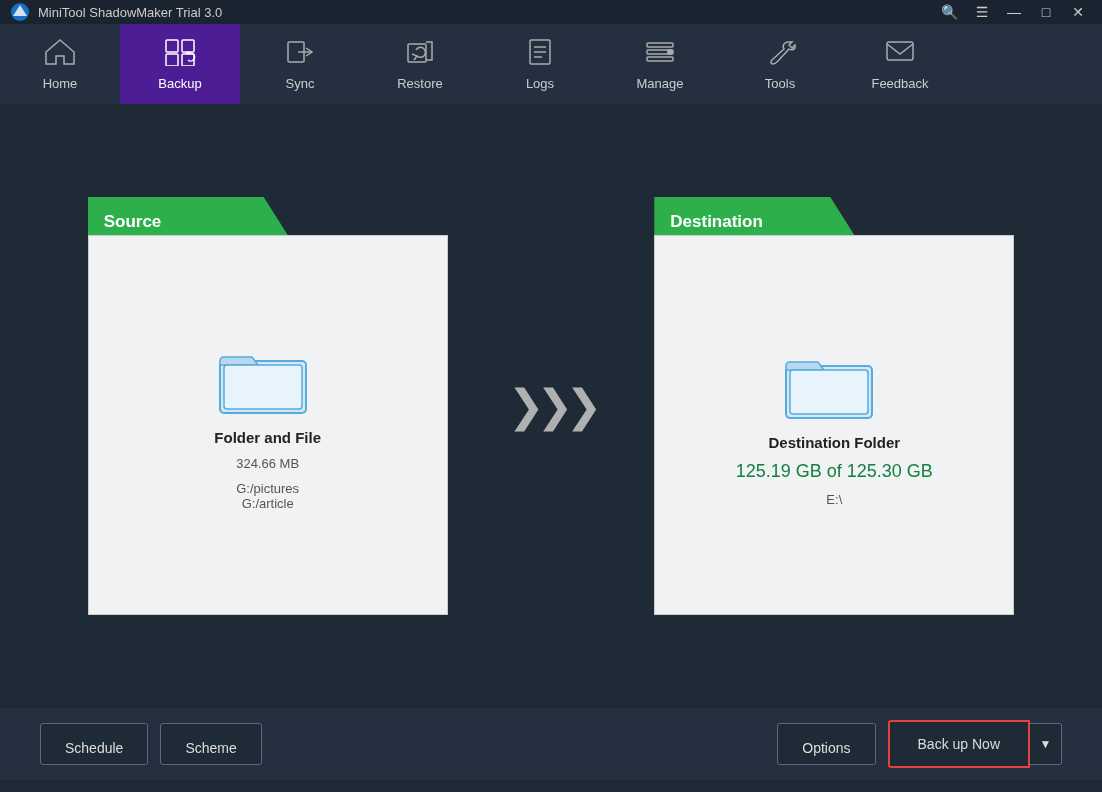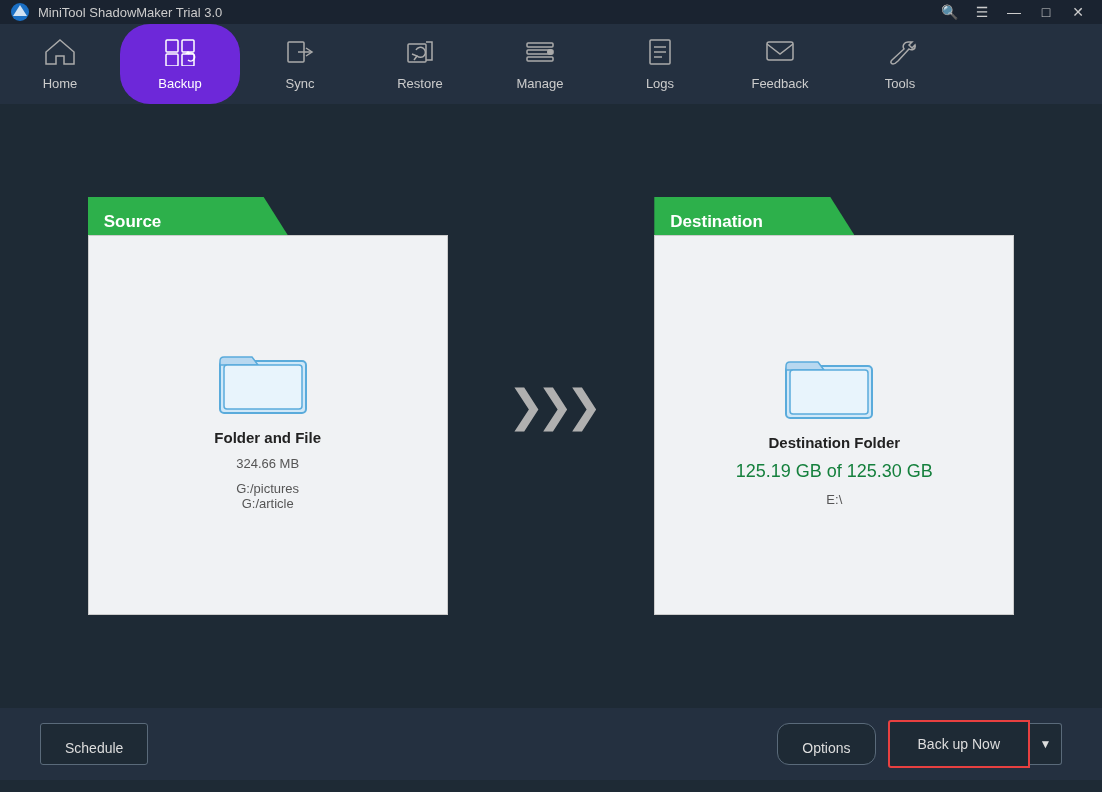--- a/index.html
+++ b/index.html
@@ -65,23 +65,22 @@
       justify-content: center;
       width: 120px;
       cursor: pointer;
       gap: 6px;
       padding: 8px 0;
       color: #ccc;
       font-size: 13px;
       transition: background 0.15s;
     }
     .nav-item.active {
-      background: #6d28d9;
+      background: #4c1d95;
       color: #fff;
-      border-radius: 30px;
     }
     .nav-icon {
       font-size: 26px;
       line-height: 1;
     }
 
     
     #main-content {
       background: #1e2a35;
       padding: 30px 40px;
@@ -293,55 +292,55 @@
         <path d="M22 4 L28 4 L28 22 L22 22" stroke="#aaa" stroke-width="1.5" fill="none"></path>
         <path d="M12 12 A5 5 0 1 1 13 18" stroke="#aaa" stroke-width="1.5" fill="none"></path>
         <path d="M8 16 L13 18 L10 22" fill="none" stroke="#aaa" stroke-width="1.5"></path>
       </svg>
     </span>
     <span>Restore</span>
   </div>
   <div class="nav-item">
     <span class="nav-icon">
       <svg width="32" height="28" viewBox="0 0 32 28" fill="none">
+        <rect x="6" y="2" width="20" height="24" rx="1" stroke="#aaa" stroke-width="1.5" fill="none"></rect>
+        <line x1="10" y1="9" x2="22" y2="9" stroke="#aaa" stroke-width="1.5"></line>
+        <line x1="10" y1="14" x2="22" y2="14" stroke="#aaa" stroke-width="1.5"></line>
+        <line x1="10" y1="19" x2="18" y2="19" stroke="#aaa" stroke-width="1.5"></line>
+      </svg>
+    </span>
+    <span>Logs</span>
+  </div>
+  <div class="nav-item">
+    <span class="nav-icon">
+      <svg width="32" height="28" viewBox="0 0 32 28" fill="none">
         <rect x="3" y="5" width="26" height="4" rx="1" stroke="#aaa" stroke-width="1.5" fill="none"></rect>
         <rect x="3" y="12" width="26" height="4" rx="1" stroke="#aaa" stroke-width="1.5" fill="none"></rect>
         <circle cx="26" cy="14" r="3" fill="#aaa"></circle>
         <rect x="3" y="19" width="26" height="4" rx="1" stroke="#aaa" stroke-width="1.5" fill="none"></rect>
       </svg>
     </span>
     <span>Manage</span>
   </div>
   <div class="nav-item">
     <span class="nav-icon">
       <svg width="32" height="28" viewBox="0 0 32 28" fill="none">
-        <rect x="6" y="2" width="20" height="24" rx="1" stroke="#aaa" stroke-width="1.5" fill="none"></rect>
-        <line x1="10" y1="9" x2="22" y2="9" stroke="#aaa" stroke-width="1.5"></line>
-        <line x1="10" y1="14" x2="22" y2="14" stroke="#aaa" stroke-width="1.5"></line>
-        <line x1="10" y1="19" x2="18" y2="19" stroke="#aaa" stroke-width="1.5"></line>
-      </svg>
-    </span>
-    <span>Logs</span>
+        <path d="M24 4 C20 4 18 8 20 11 L8 22 C6 24 7 26 9 26 C11 26 12 25 14 23 L25 11 C28 13 32 11 31 7 L28 10 L25 7 L28 4 Z" stroke="#aaa" stroke-width="1.5" fill="none"></path>
+      </svg>
+    </span>
+    <span>Tools</span>
   </div>
   <div class="nav-item">
     <span class="nav-icon">
       <svg width="32" height="28" viewBox="0 0 32 28" fill="none">
         <rect x="3" y="4" width="26" height="18" rx="2" stroke="#aaa" stroke-width="1.5" fill="none"></rect>
         <path d="M3 6 L16 16 L29 6" stroke="#aaa" stroke-width="1.5"></path>
       </svg>
     </span>
     <span>Feedback</span>
-  </div>
-  <div class="nav-item">
-    <span class="nav-icon">
-      <svg width="32" height="28" viewBox="0 0 32 28" fill="none">
-        <path d="M24 4 C20 4 18 8 20 11 L8 22 C6 24 7 26 9 26 C11 26 12 25 14 23 L25 11 C28 13 32 11 31 7 L28 10 L25 7 L28 4 Z" stroke="#aaa" stroke-width="1.5" fill="none"></path>
-      </svg>
-    </span>
-    <span>Tools</span>
   </div>
 </div>
 
 <div id="main-content">
 
   <div class="card-container">
     <div class="card-header">
       <div class="card-header-bg"></div>
       <span>Source</span>
     </div>
@@ -379,21 +378,22 @@
       <div class="card-space">125.19 GB of 125.30 GB</div>
       <div class="card-drive">E:\</div>
     </div>
   </div>
 
 </div>
 
 <div id="bottom-bar">
   <div id="bottom-left">
     <button class="bottom-btn">Schedule</button>
+    <button class="bottom-btn">Scheme</button>
   </div>
   <div id="bottom-right">
-    <button class="bottom-btn" style="border-radius: 12px; margin-right: 12px;">Options</button>
+    <button class="bottom-btn" style="border-radius: 3px; margin-right: 12px;">Options</button>
     <button id="backup-now-btn">Back up Now</button>
     <button id="backup-dropdown-btn">
       <span>▼</span>
     </button>
   </div>
 </div>
 
 </body></html>

